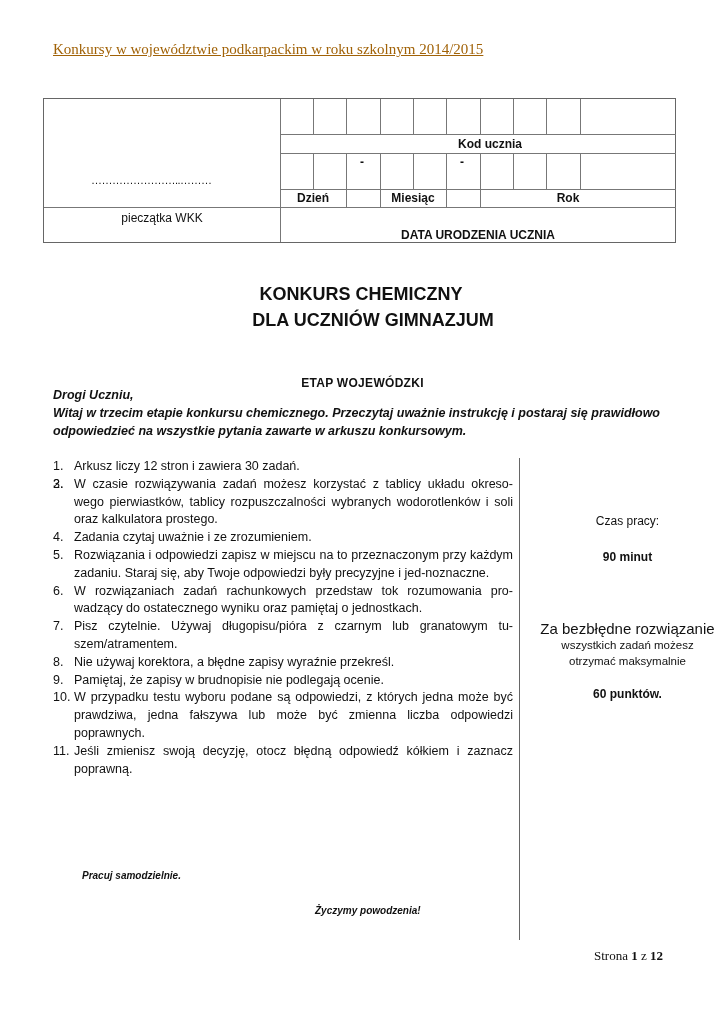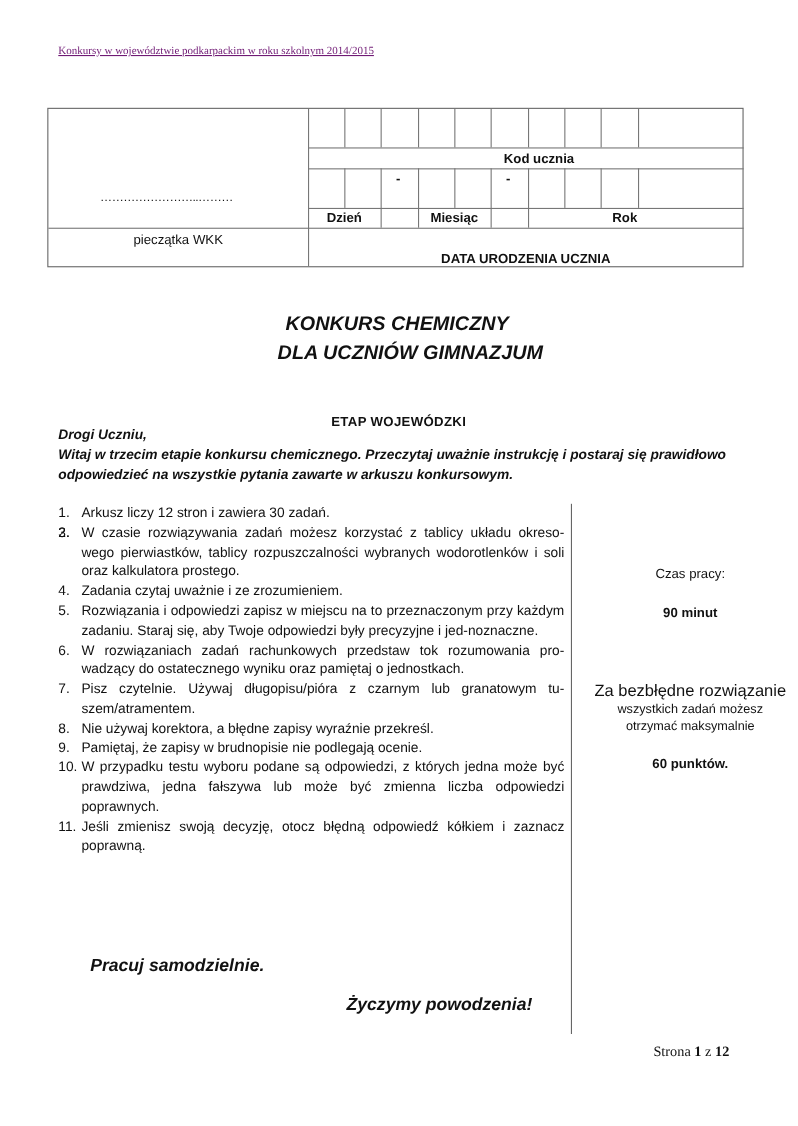--- a/index.html
+++ b/index.html
@@ -1,34 +1,34 @@
 <!DOCTYPE html>
 <html><head>
 <meta charset="utf-8">
 <style>
   html, body { margin:0; padding:0; background:#ffffff; }
   body { width:725px; height:1024px; position:relative; overflow:hidden; color:#111; font-family:"Liberation Sans", sans-serif; }
   .abs { position:absolute; }
-  .header-line { left:53px; top:41px; font-family:"Liberation Serif", serif; font-size:10px; text-decoration:underline; color:#701a75; }
+  .header-line { left:53px; top:41px; font-family:"Liberation Serif", serif; font-size:15px; text-decoration:underline; color:#a16207; }
   .grid { position:absolute; left:43px; top:98px; width:633px; height:145px; border:1px solid #666; box-sizing:border-box; }
   .hline, .vline { position:absolute; background:#777; }
   .cell-text { position:absolute; font-size:12px; font-weight:bold; text-align:center; }
   .stamp-text { position:absolute; font-size:12px; text-align:center; }
   .dash { position:absolute; font-size:12px; font-weight:bold; }
   .dots { position:absolute; left:90px; top:173px; font-size:11px; letter-spacing:-0.5px; }
-  .title { position:absolute; left:0; width:722px; text-align:center; font-weight:bold; font-size:18px;font-style:italic; }
+  .title { position:absolute; left:0; width:722px; text-align:center; font-weight:bold; font-size:18px; }
   .stage { position:absolute; left:0; width:725px; text-align:center; font-weight:bold; font-size:12px; letter-spacing:0.3px;margin-top:24px; }
   .intro { position:absolute; left:53px; width:650px; font-size:12.5px; font-weight:bold; font-style:italic; line-height:18px; }
   .list { position:absolute; left:53px; top:458px; width:460px; font-size:12.5px; line-height:17.8px; margin:0; padding:0; list-style:none; }
   .list li { position:relative; padding-left:21px; text-align:justify; }
   .list li .num { position:absolute; left:0; top:0; }
   .vdivider { position:absolute; left:519px; top:458px; width:1px; height:482px; background:#666; }
   .side { position:absolute; left:530px; width:195px; text-align:center; font-size:12px; line-height:16px; }
   .side.bold { font-weight:bold; }
-  .closing { position:absolute; font-size:16px; font-weight:bold; font-style:italic; }
+  .closing { position:absolute; font-size:10px; font-weight:bold; font-style:italic; }
   .footer { position:absolute; left:594px; top:948px; font-family:"Liberation Serif", serif; font-size:13px; }
 </style>
 </head>
 <body>
 
 <div class="abs header-line">Konkursy w województwie podkarpackim w roku szkolnym 2014/2015</div>
 
 <div class="grid">
 
   <div class="vline" style="left:236px; top:0; width:1px; height:143px;"></div>

